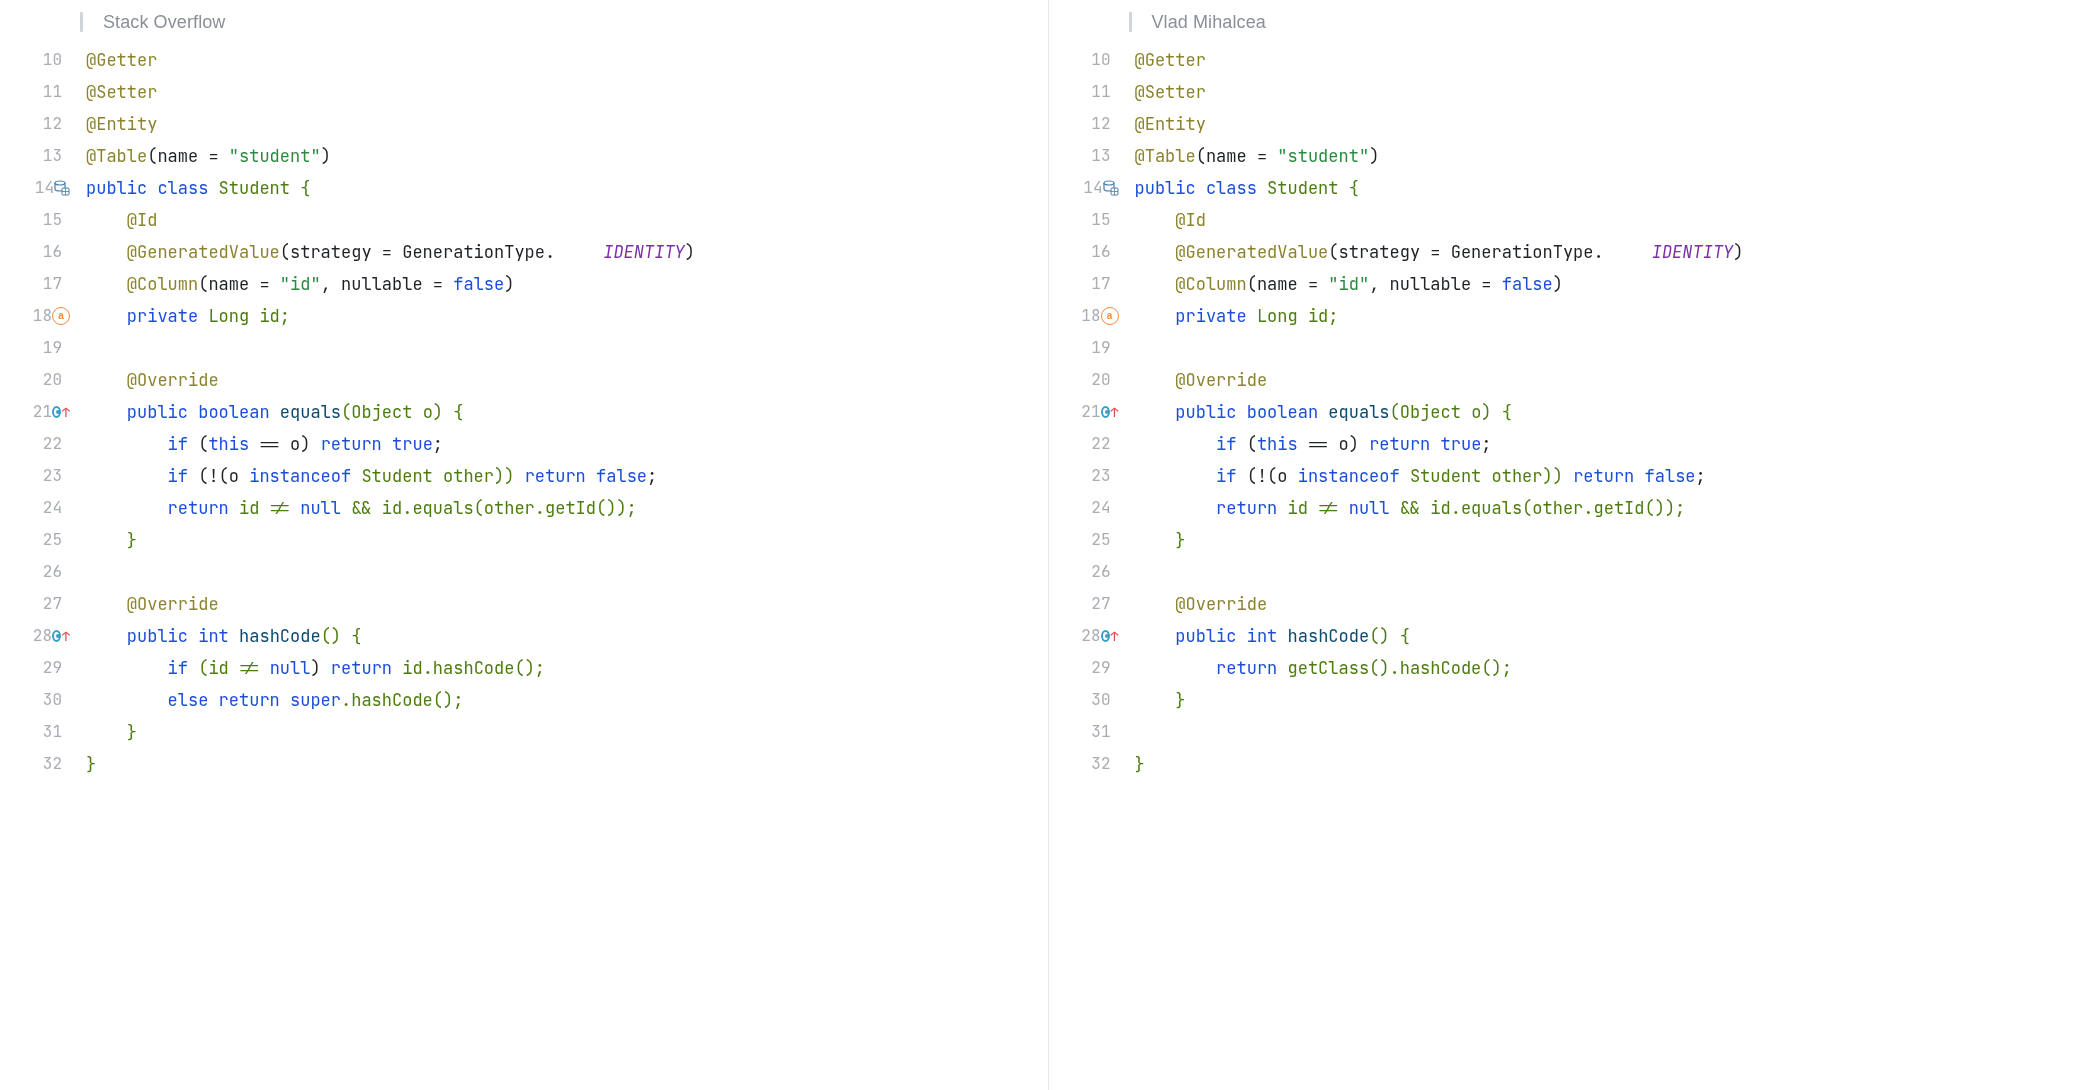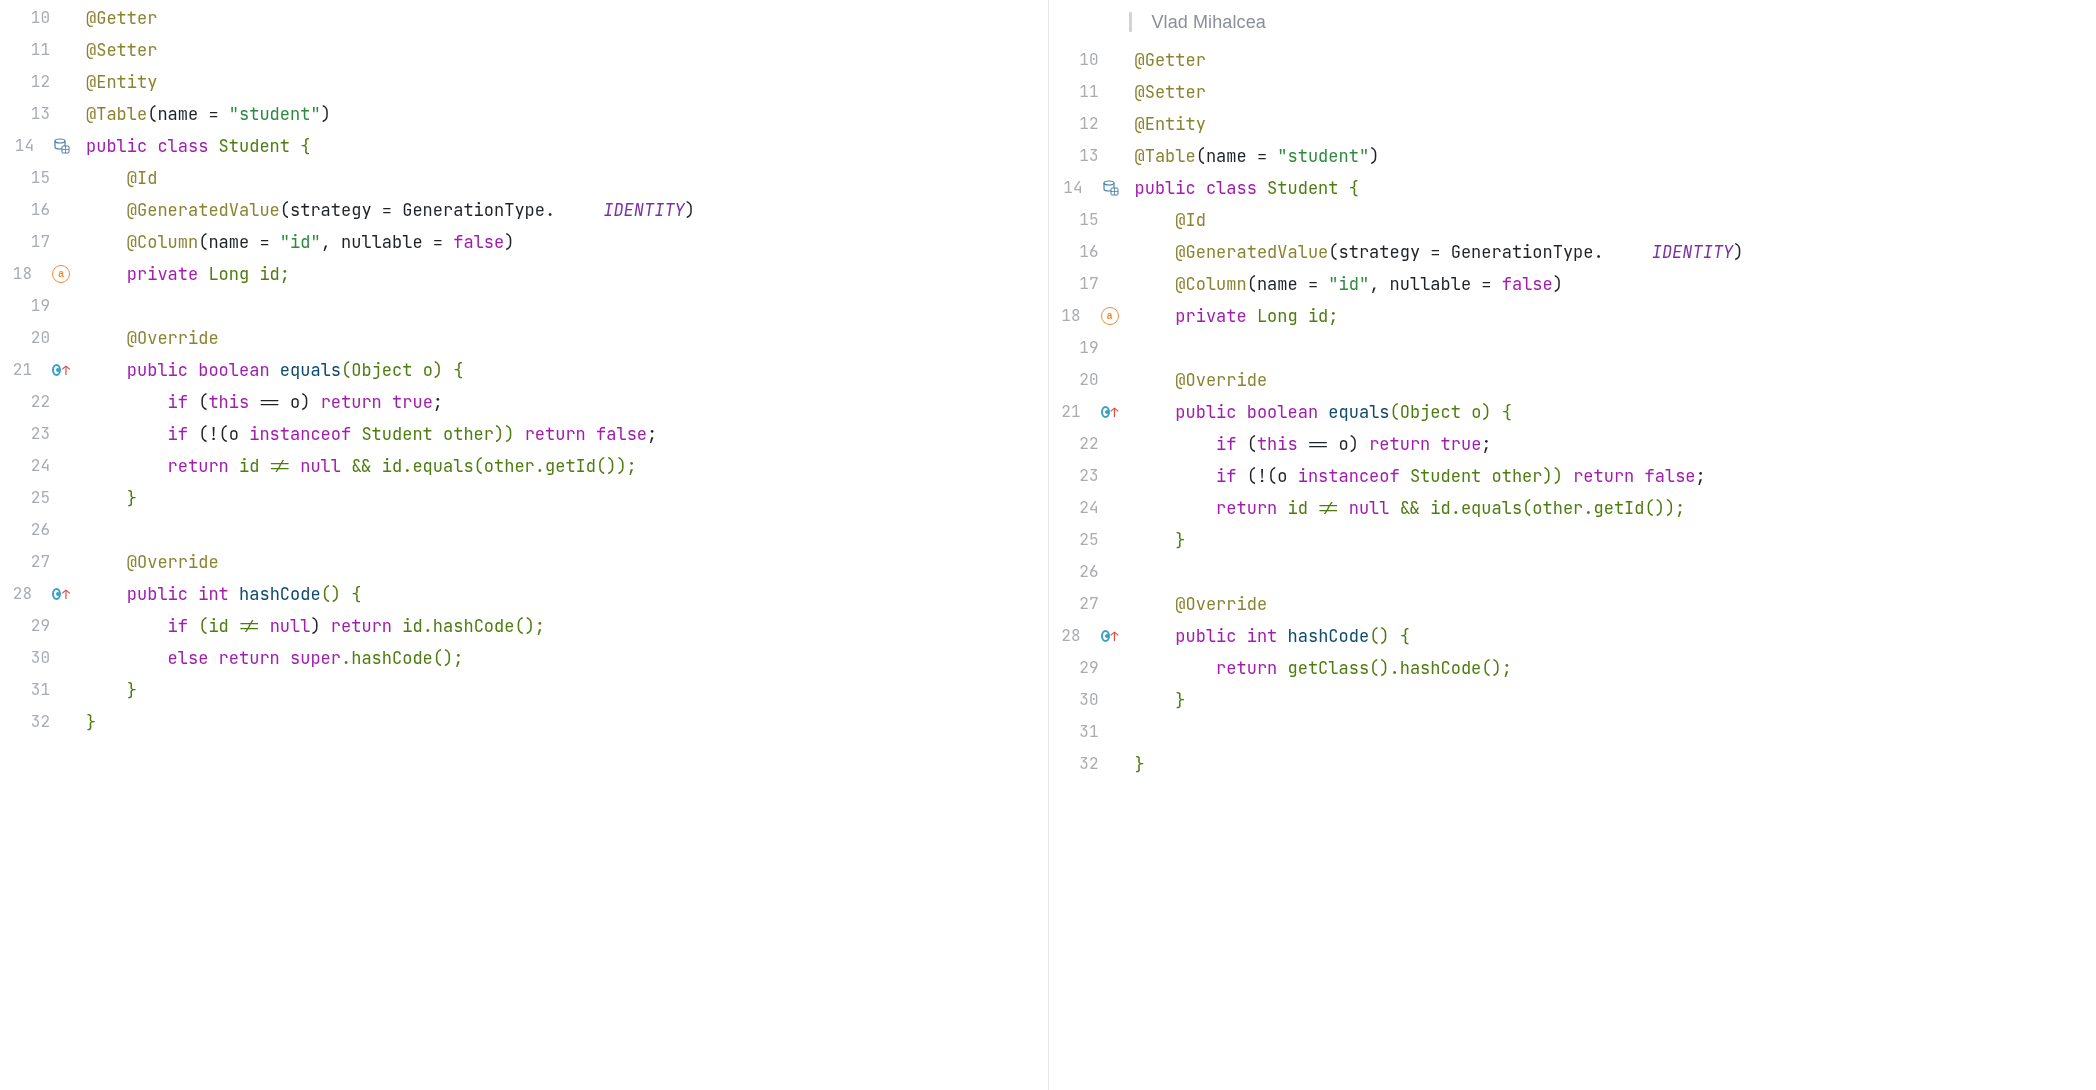--- a/index.html
+++ b/index.html
@@ -61,41 +61,41 @@
     width: 80px;
     flex: 0 0 80px;
     text-align: right;
     padding-right: 10px;
     color: #a8acb3;
     font-size: 16px;
     user-select: none;
     display: flex;
     align-items: center;
     justify-content: flex-end;
-    gap: 20px;
+    gap: 0;
     position: relative;
     padding-left: 36px;
   }
   .ln { min-width: 26px; text-align: right; display:inline-block;}
   .gicon {
     width: 18px;
     height: 18px;
     display: inline-flex;
     align-items: center;
     justify-content: center;
     font-size: 13px;
     line-height: 1;
   }
   .code {
     flex: 1 1 auto;
     padding-left: 6px;
   }
   
   .anno  { color: #8c8330; }      
-  .kw    { color: #a21caf; }
+  .kw    { color: #1d4ed8; }
   .str   { color: #2d8a3e; }      
   .strul { text-decoration-color: #2d8a3e; }
   .ident { color: #4d7c0f; }
   .const { color: #7c2fa8; font-style: italic; margin-left: 48px; } 
   .punct { color: #1f2328; text-align: right; }
   .method{ color: #0c4a6e; }
 
   
   .db-icon svg { width:16px; height:16px; }
   .at-icon {
@@ -114,20 +114,24 @@
   }
   .ov-arrow{
     color:#e24a4a;font-size:13px;font-weight:700;line-height:1;
   }
 </style>
 </head>
 <body>
 
 <div class="split">
   <div class="pane">
+    <div class="pane-header">
+      <span class="header-bar"></span>
+      <span>Stack Overflow</span>
+    </div>
     <div class="editor" id="editor-left"><div class="line"><div class="gutter"><span class="ln">10</span><span class="gicon"></span></div><div class="code"><span class="anno">@Getter</span></div></div><div class="line"><div class="gutter"><span class="ln">11</span><span class="gicon"></span></div><div class="code"><span class="anno">@Setter</span></div></div><div class="line"><div class="gutter"><span class="ln">12</span><span class="gicon"></span></div><div class="code"><span class="anno">@Entity</span></div></div><div class="line"><div class="gutter"><span class="ln">13</span><span class="gicon"></span></div><div class="code"><span class="anno">@Table</span><span class="punct">(name = </span><span class="str">"</span><span class="str strul">student</span><span class="str">"</span><span class="punct">)</span></div></div><div class="line"><div class="gutter"><span class="ln">14</span><span class="gicon db-icon"><svg viewBox="0 0 16 16">
                 <ellipse cx="6" cy="3" rx="5" ry="2" fill="none" stroke="#4a7fae" stroke-width="1.2"></ellipse>
                 <path d="M1 3 V9 C1 10.1 3.2 11 6 11 C8.8 11 11 10.1 11 9 V3" fill="none" stroke="#4a7fae" stroke-width="1.2"></path>
                 <rect x="8" y="8" width="7" height="7" rx="1" fill="#fff" stroke="#4a7fae" stroke-width="1"></rect>
                 <line x1="8" y1="11.5" x2="15" y2="11.5" stroke="#4a7fae" stroke-width="0.8"></line>
                 <line x1="11.5" y1="8" x2="11.5" y2="15" stroke="#4a7fae" stroke-width="0.8"></line>
               </svg></span></div><div class="code"><span class="kw">public </span><span class="kw">class </span><span class="ident">Student {</span></div></div><div class="line"><div class="gutter"><span class="ln">15</span><span class="gicon"></span></div><div class="code"><span>    </span><span class="anno">@Id</span></div></div><div class="line"><div class="gutter"><span class="ln">16</span><span class="gicon"></span></div><div class="code"><span>    </span><span class="anno">@GeneratedValue</span><span class="punct">(strategy = GenerationType.</span><span class="const">IDENTITY</span><span class="punct">)</span></div></div><div class="line"><div class="gutter"><span class="ln">17</span><span class="gicon"></span></div><div class="code"><span>    </span><span class="anno">@Column</span><span class="punct">(name = </span><span class="str">"</span><span class="str strul">id</span><span class="str">"</span><span class="punct">, nullable = </span><span class="kw">false</span><span class="punct">)</span></div></div><div class="line"><div class="gutter"><span class="ln">18</span><span class="gicon"><span class="at-icon">a</span></span></div><div class="code"><span>    </span><span class="kw">private </span><span class="ident">Long id;</span></div></div><div class="line"><div class="gutter"><span class="ln">19</span><span class="gicon"></span></div><div class="code"></div></div><div class="line"><div class="gutter"><span class="ln">20</span><span class="gicon"></span></div><div class="code"><span>    </span><span class="anno">@Override</span></div></div><div class="line"><div class="gutter"><span class="ln">21</span><span class="gicon ov-icon"><span class="ov-circle"></span><span class="ov-arrow">↑</span></span></div><div class="code"><span>    </span><span class="kw">public </span><span class="kw">boolean </span><span class="method">equals</span><span class="ident">(Object o) {</span></div></div><div class="line"><div class="gutter"><span class="ln">22</span><span class="gicon"></span></div><div class="code"><span>        </span><span class="kw">if </span><span class="punct">(</span><span class="kw">this </span><span class="punct">== o) </span><span class="kw">return </span><span class="kw">true</span><span class="punct">;</span></div></div><div class="line"><div class="gutter"><span class="ln">23</span><span class="gicon"></span></div><div class="code"><span>        </span><span class="kw">if </span><span class="punct">(!(o </span><span class="kw">instanceof </span><span class="ident">Student other)) </span><span class="kw">return </span><span class="kw">false</span><span class="punct">;</span></div></div><div class="line"><div class="gutter"><span class="ln">24</span><span class="gicon"></span></div><div class="code"><span>        </span><span class="kw">return </span><span class="ident">id != </span><span class="kw">null </span><span class="ident">&amp;&amp; id.equals(other.getId());</span></div></div><div class="line"><div class="gutter"><span class="ln">25</span><span class="gicon"></span></div><div class="code"><span class="ident">    }</span></div></div><div class="line"><div class="gutter"><span class="ln">26</span><span class="gicon"></span></div><div class="code"></div></div><div class="line"><div class="gutter"><span class="ln">27</span><span class="gicon"></span></div><div class="code"><span>    </span><span class="anno">@Override</span></div></div><div class="line"><div class="gutter"><span class="ln">28</span><span class="gicon ov-icon"><span class="ov-circle"></span><span class="ov-arrow">↑</span></span></div><div class="code"><span>    </span><span class="kw">public </span><span class="kw">int </span><span class="method">hashCode</span><span class="ident">() {</span></div></div><div class="line"><div class="gutter"><span class="ln">29</span><span class="gicon"></span></div><div class="code"><span>        </span><span class="kw">if </span><span class="ident">(id != </span><span class="kw">null</span><span class="punct">) </span><span class="kw">return </span><span class="ident">id.hashCode();</span></div></div><div class="line"><div class="gutter"><span class="ln">30</span><span class="gicon"></span></div><div class="code"><span>        </span><span class="kw">else </span><span class="kw">return </span><span class="kw">super</span><span class="ident">.hashCode();</span></div></div><div class="line"><div class="gutter"><span class="ln">31</span><span class="gicon"></span></div><div class="code"><span class="ident">    }</span></div></div><div class="line"><div class="gutter"><span class="ln">32</span><span class="gicon"></span></div><div class="code"><span class="ident">}</span></div></div></div>
   </div>
   <div class="pane">
     <div class="pane-header">

